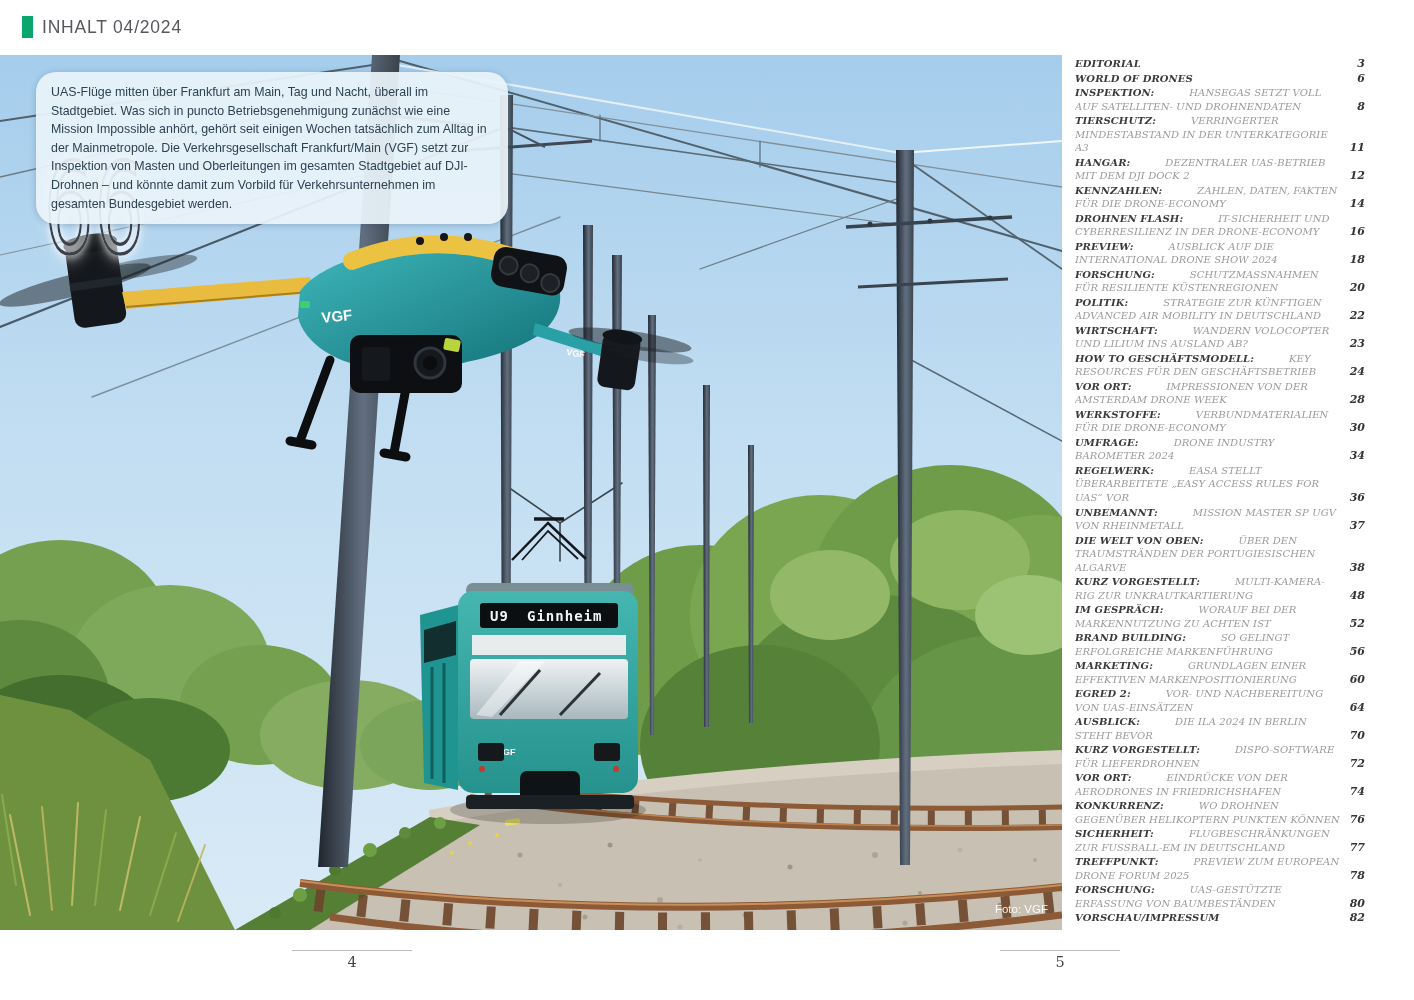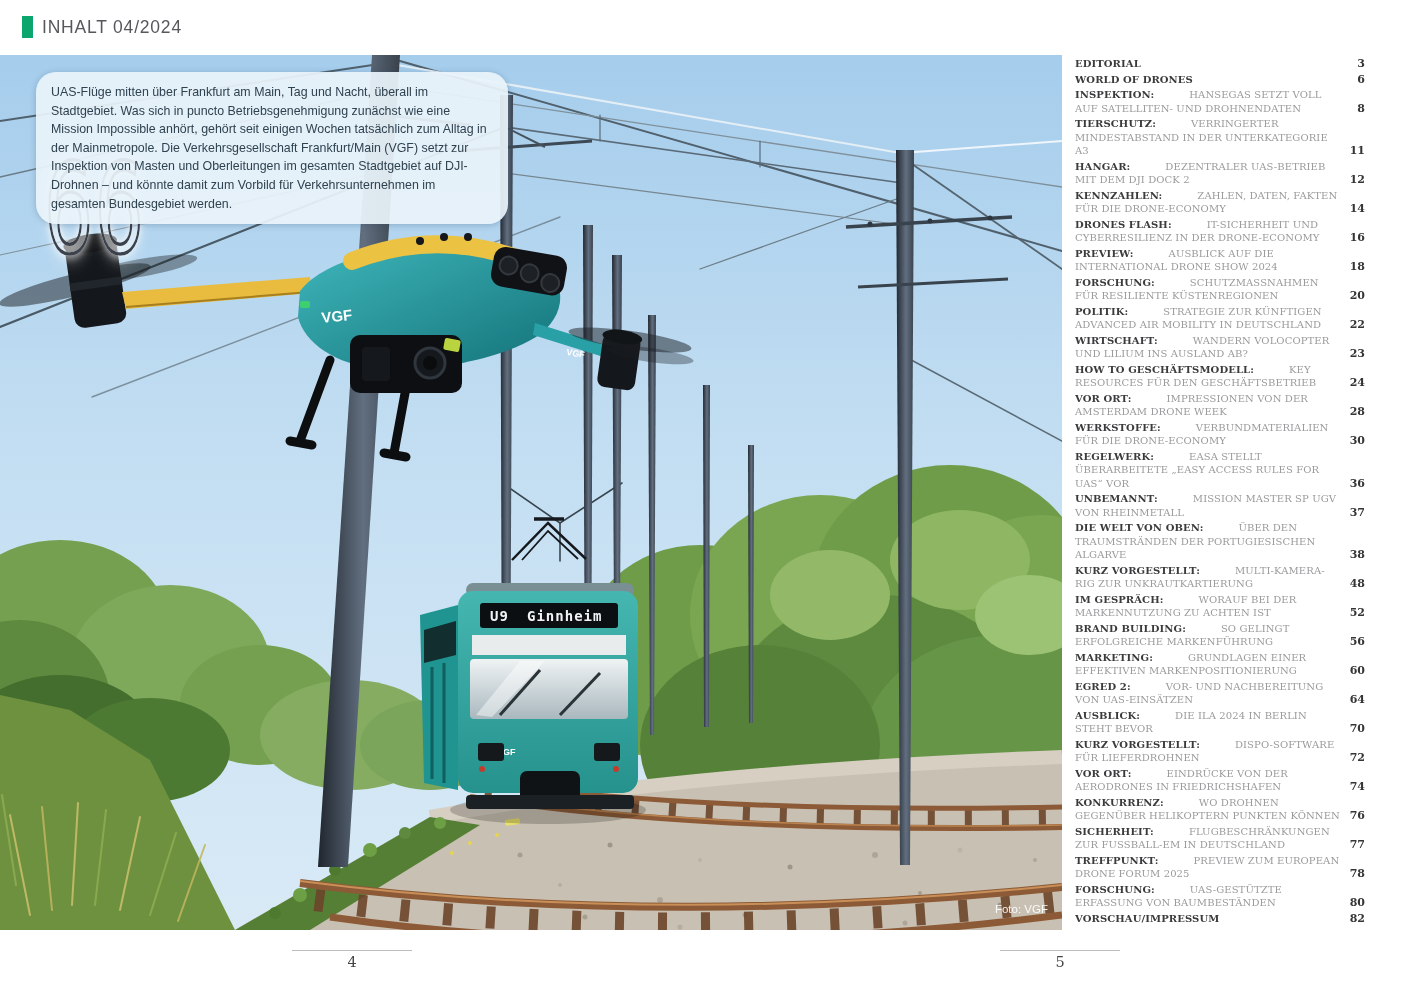--- a/index.html
+++ b/index.html
@@ -19,21 +19,21 @@
     position:absolute;left:36px;top:72px;width:442px;
     background:rgba(233,243,250,.93);border-radius:20px;
     padding:11px 15px;box-shadow:0 1px 6px rgba(40,70,100,.28);
   }
   .intro-text{font-size:12.4px;line-height:1.5;color:#2f4250;}
   
   .toc{
     position:absolute;left:1075px;top:57px;width:290px;height:868px;
     display:flex;flex-direction:column;justify-content:space-between;overflow:hidden;
   }
-  .toc-entry{display:flex;align-items:flex-end;gap:5px;}
+  .toc-entry{display:flex;align-items:flex-end;gap:5px;font-style:italic;}
   .toc-text{
     flex:1 1 auto;font-family:"DejaVu Serif",serif;font-size:10px;
     line-height:13.5px;letter-spacing:.1px;
   }
   .toc-label{font-weight:700;color:#3b3b3d;margin-right:3px;}
   .toc-desc{font-weight:400;color:#9a9a9c;margin-left:32px;}
   .toc-page{
     flex:0 0 auto;min-width:20px;text-align:right;font-family:"DejaVu Serif",serif;
     font-size:11px;font-weight:700;color:#353537;line-height:13.5px;
   }
@@ -346,21 +346,21 @@
     </div>
     <div class="toc-entry">
       <span class="toc-text"><span class="toc-label">HANGAR:</span><span class="toc-desc">DEZENTRALER UAS-BETRIEB MIT DEM DJI DOCK 2</span></span>
       <span class="toc-page">12</span>
     </div>
     <div class="toc-entry">
       <span class="toc-text"><span class="toc-label">KENNZAHLEN:</span><span class="toc-desc">ZAHLEN, DATEN, FAKTEN FÜR DIE DRONE-ECONOMY</span></span>
       <span class="toc-page">14</span>
     </div>
     <div class="toc-entry">
-      <span class="toc-text"><span class="toc-label">DRONES FLASH:</span><span class="toc-desc">IT-SICHERHEIT UND CYBERRESILIENZ IN DER DRONE-ECONOMY</span></span>
+      <span class="toc-text"><span class="toc-label">DROHNEN FLASH:</span><span class="toc-desc">IT-SICHERHEIT UND CYBERRESILIENZ IN DER DRONE-ECONOMY</span></span>
       <span class="toc-page">16</span>
     </div>
     <div class="toc-entry">
       <span class="toc-text"><span class="toc-label">PREVIEW:</span><span class="toc-desc">AUSBLICK AUF DIE INTERNATIONAL DRONE SHOW 2024</span></span>
       <span class="toc-page">18</span>
     </div>
     <div class="toc-entry">
       <span class="toc-text"><span class="toc-label">FORSCHUNG:</span><span class="toc-desc">SCHUTZMASSNAHMEN FÜR RESILIENTE KÜSTENREGIONEN</span></span>
       <span class="toc-page">20</span>
     </div>
@@ -376,20 +376,24 @@
       <span class="toc-text"><span class="toc-label">HOW TO GESCHÄFTSMODELL:</span><span class="toc-desc">KEY RESOURCES FÜR DEN GESCHÄFTSBETRIEB</span></span>
       <span class="toc-page">24</span>
     </div>
     <div class="toc-entry">
       <span class="toc-text"><span class="toc-label">VOR ORT:</span><span class="toc-desc">IMPRESSIONEN VON DER AMSTERDAM DRONE WEEK</span></span>
       <span class="toc-page">28</span>
     </div>
     <div class="toc-entry">
       <span class="toc-text"><span class="toc-label">WERKSTOFFE:</span><span class="toc-desc">VERBUNDMATERIALIEN FÜR DIE DRONE-ECONOMY</span></span>
       <span class="toc-page">30</span>
+    </div>
+    <div class="toc-entry">
+      <span class="toc-text"><span class="toc-label">UMFRAGE:</span><span class="toc-desc">DRONE INDUSTRY BAROMETER 2024</span></span>
+      <span class="toc-page">34</span>
     </div>
     <div class="toc-entry">
       <span class="toc-text"><span class="toc-label">REGELWERK:</span><span class="toc-desc">EASA STELLT ÜBERARBEITETE „EASY ACCESS RULES FOR UAS“ VOR</span></span>
       <span class="toc-page">36</span>
     </div>
     <div class="toc-entry">
       <span class="toc-text"><span class="toc-label">UNBEMANNT:</span><span class="toc-desc">MISSION MASTER SP UGV VON RHEINMETALL</span></span>
       <span class="toc-page">37</span>
     </div>
     <div class="toc-entry">

